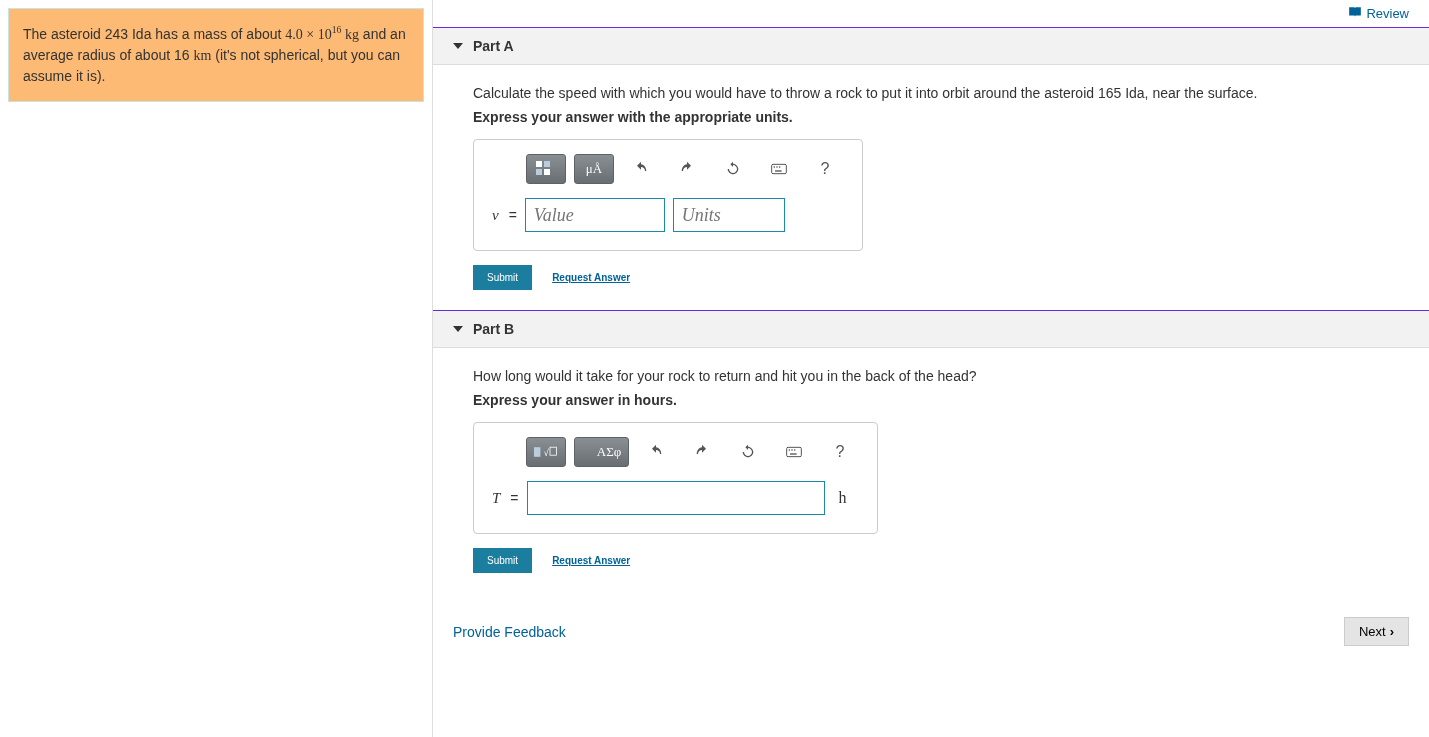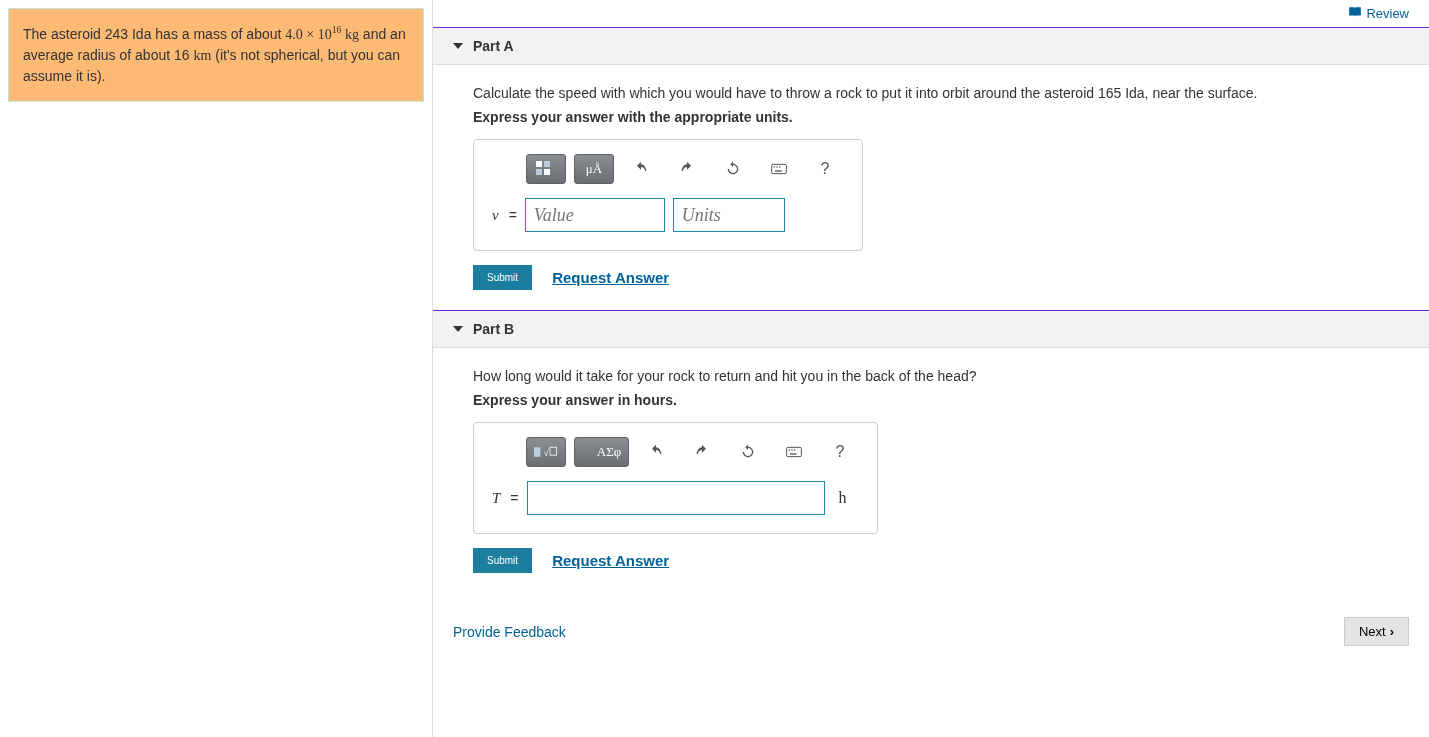--- a/index.html
+++ b/index.html
@@ -26,21 +26,21 @@
   .input-row{display:flex;align-items:center;gap:8px;}
   .var-label{font-family:"Times New Roman",serif;font-style:italic;font-size:15px;}
   .eq{font-size:14px;margin-left:2px;}
   .field{border:1px solid #1a8aa8;height:34px;box-sizing:border-box;padding:0 8px;font-family:"Times New Roman",serif;font-style:italic;font-size:18px;color:#888;outline:none;background:#fff;}
   .field.value{width:140px;}
   .field.units{width:112px;}
   .field.wide{width:298px;}
   .unit-suffix{font-family:"Times New Roman",serif;font-size:16px;margin-left:6px;}
   .actions{margin-top:14px;display:flex;align-items:center;gap:20px;}
   .submit-btn{background:#1b7e9e;color:#fff;border:none;padding:7px 14px;font-size:10px;cursor:pointer;}
-  .req-link{color:#006298;text-decoration:underline;font-size:15px;font-weight:bold;cursor:pointer;}
+  .req-link{color:#006298;text-decoration:underline;font-size:10px;font-weight:bold;cursor:pointer;}
   .footer{display:flex;justify-content:space-between;align-items:center;padding:30px 20px 20px 20px;}
   .feedback-link{color:#006298;font-size:14px;cursor:pointer;}
   .next-btn{background:#e4e4e4;border:1px solid #ccc;padding:6px 14px;font-size:13px;cursor:pointer;display:flex;align-items:center;gap:4px;margin-left:28px;}
   .chevron{font-weight:bold;}
   sup{font-size:0.7em;}
 </style>
 </head>
 <body>
 
 <div class="page">

